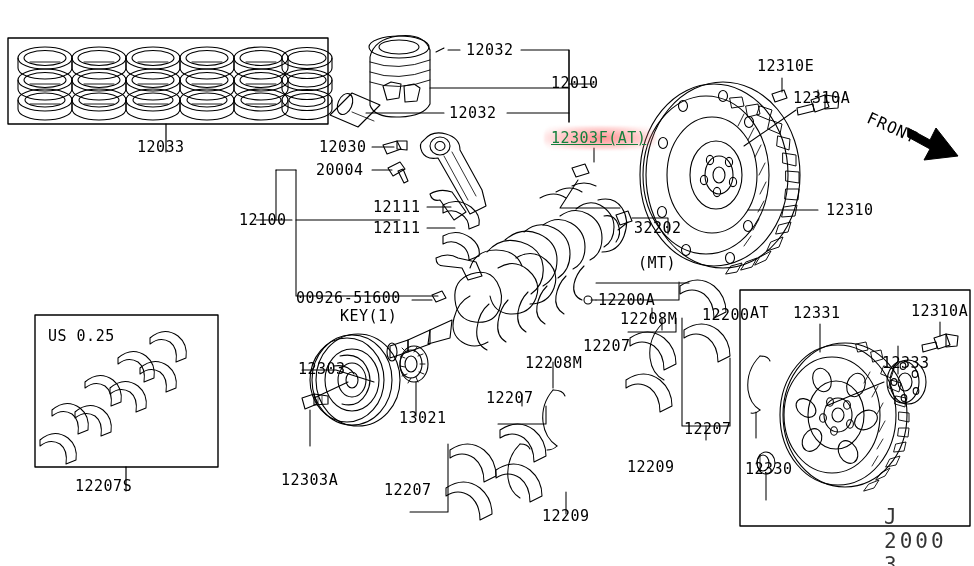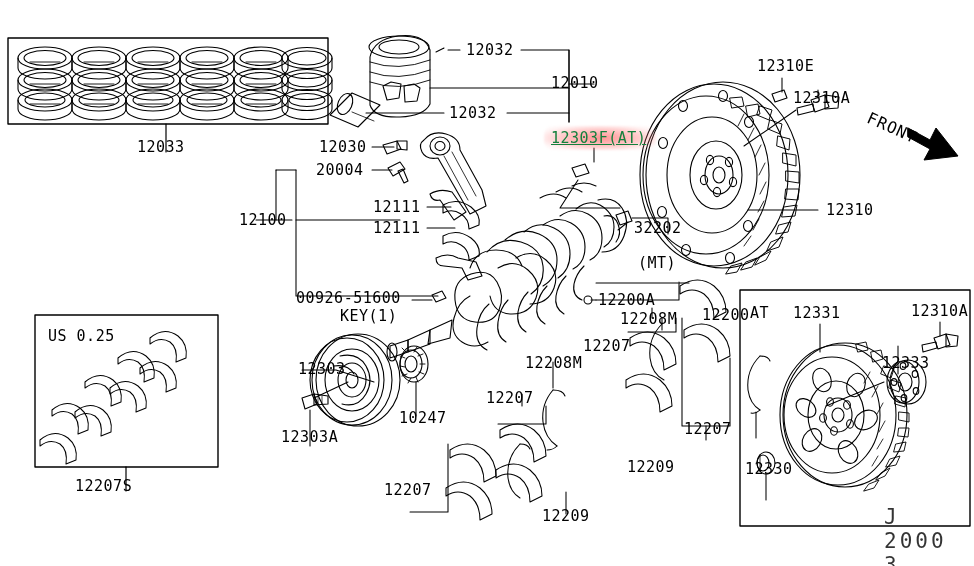--- a/index.html
+++ b/index.html
@@ -472,22 +472,22 @@
   <div class="lbl" style="left:638px;top:255px;text-align:center;">(MT)</div>
 
   <div class="lbl" style="left:702px;top:275px;margin-top:32px;">12200</div>
   <div class="lbl" style="left:598px;top:292px;">12200A</div>
   <div class="lbl" style="left:620px;top:311px;">12208M</div>
   <div class="lbl" style="left:525px;top:355px;">12208M</div>
 
   <div class="lbl" style="left:296px;top:290px;">00926-51600</div>
   <div class="lbl" style="left:296px;top:308px;margin-left:44px;">KEY(1)</div>
   <div class="lbl" style="left:250px;top:361px;margin-left:48px;">12303</div>
-  <div class="lbl" style="left:281px;top:429px;">12303A</div>
-  <div class="lbl" style="left:399px;top:410px;">10247</div>
+  <div class="lbl" style="left:281px;top:472px;">12303A</div>
+  <div class="lbl" style="left:399px;top:410px;">13021</div>
 
   <div class="lbl" style="left:583px;top:338px;">12207</div>
   <div class="lbl" style="left:684px;top:421px;">12207</div>
   <div class="lbl" style="left:486px;top:390px;">12207</div>
   <div class="lbl" style="left:384px;top:482px;">12207</div>
   <div class="lbl" style="left:627px;top:459px;">12209</div>
   <div class="lbl" style="left:542px;top:508px;">12209</div>
 
   <div class="lbl" style="left:75px;top:478px;">12207S</div>
   <div class="lbl" style="left:48px;top:328px;">US 0.25</div>

